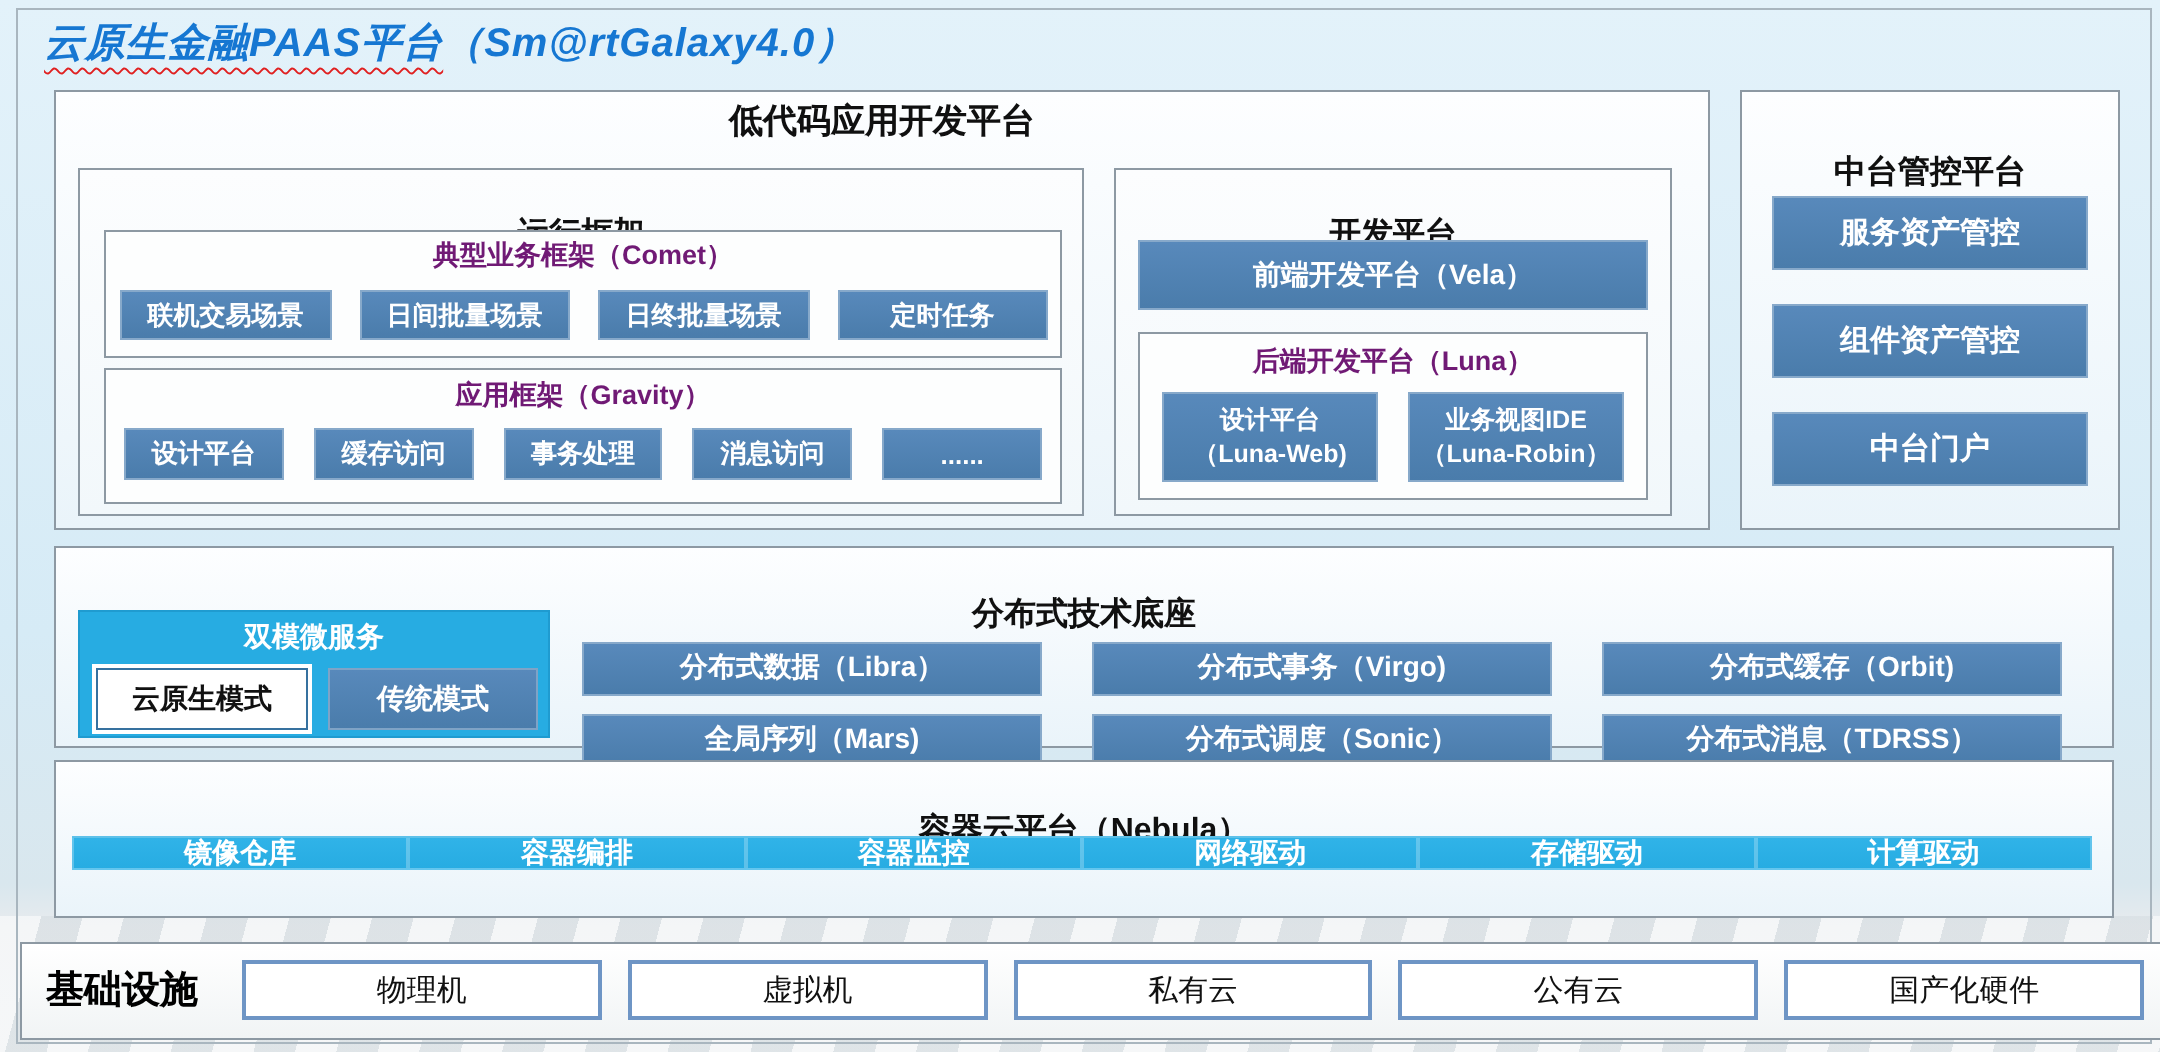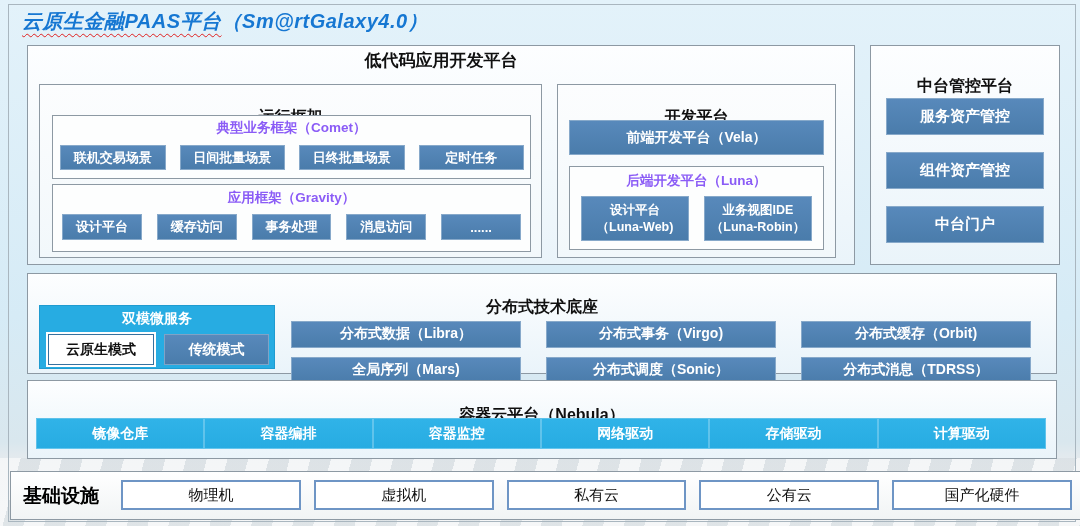--- a/index.html
+++ b/index.html
@@ -18,21 +18,21 @@
   }
   .title{
     position:absolute;left:22px;top:8px;font-size:20px;font-weight:bold;font-style:italic;
     color:var(--title-blue,#1677d2);letter-spacing:.5px;white-space:nowrap;
   }
   .t-main{text-decoration:underline wavy #e02020;text-decoration-thickness:1px;text-underline-offset:5px;}
   .panel{position:absolute;border:1px solid var(--panel-border,#8d99a3);background:linear-gradient(180deg,#fdfeff 0%,#eaf4fa 100%);}
   .panel .panel{background:linear-gradient(180deg,#fcfdfe 0%,#f2f8fb 100%);}
   .panel.white{background:#fdfefe;}
   .hdr{position:absolute;left:0;width:100%;text-align:center;color:#101010;font-weight:bold;white-space:nowrap;}
-  .h17{font-size:17px;} .h16{font-size:16px;margin-top:20px;} .h14{font-size:14px;font-weight:bold;} .h13{font-size:13.5px;font-weight:bold;color:#8b5cf6;}
+  .h17{font-size:17px;} .h16{font-size:16px;margin-top:20px;} .h14{font-size:14px;font-weight:bold;} .h13{font-size:13.5px;font-weight:bold;color:#701a75;}
   .chips{position:absolute;display:flex;}
   .chip{
     flex:1;display:flex;flex-direction:column;align-items:center;justify-content:center;
     background:linear-gradient(180deg,#5889bb 0%,var(--steel,#4a7cab) 100%);
     border:1px solid #87a9ca;color:#fff;font-weight:bold;text-align:center;white-space:nowrap;
   }
   .chip.cyan{background:linear-gradient(180deg,#30b3e8 0%,var(--cyan,#22a8e0) 100%);border:1px solid rgba(255,255,255,.25);}
   .grid6{position:absolute;display:grid;grid-template-columns:repeat(3,230px);gap:9px 25px;margin-top:16px;}
   .grid6 .chip{font-size:14px;}
   .dual{position:absolute;background:var(--cyan,#27ace2);border:1px solid #1f9bd0;}
@@ -146,21 +146,21 @@
         <div class="chip">分布式事务（Virgo)</div>
         <div class="chip">分布式缓存（Orbit)</div>
         <div class="chip">全局序列（Mars)</div>
         <div class="chip">分布式调度（Sonic）</div>
         <div class="chip">分布式消息（TDRSS）</div>
       </div>
   </div>
 
   <div class="panel" style="left:27px;top:380px;width:1028px;height:77px;">
     <div class="hdr h16" style="top:4px;">容器云平台（Nebula）</div>
-    <div class="chips" style="left:8px;right:10px;top:37px;height:31px;font-size:14px;">
+    <div class="chips" style="left:8px;right:10px;top:37px;height:17px;font-size:14px;">
 
     <div class="chip cyan">镜像仓库</div>
         <div class="chip cyan">容器编排</div>
         <div class="chip cyan">容器监控</div>
         <div class="chip cyan">网络驱动</div>
         <div class="chip cyan">存储驱动</div>
         <div class="chip cyan">计算驱动</div>
       </div>
   </div>
 

